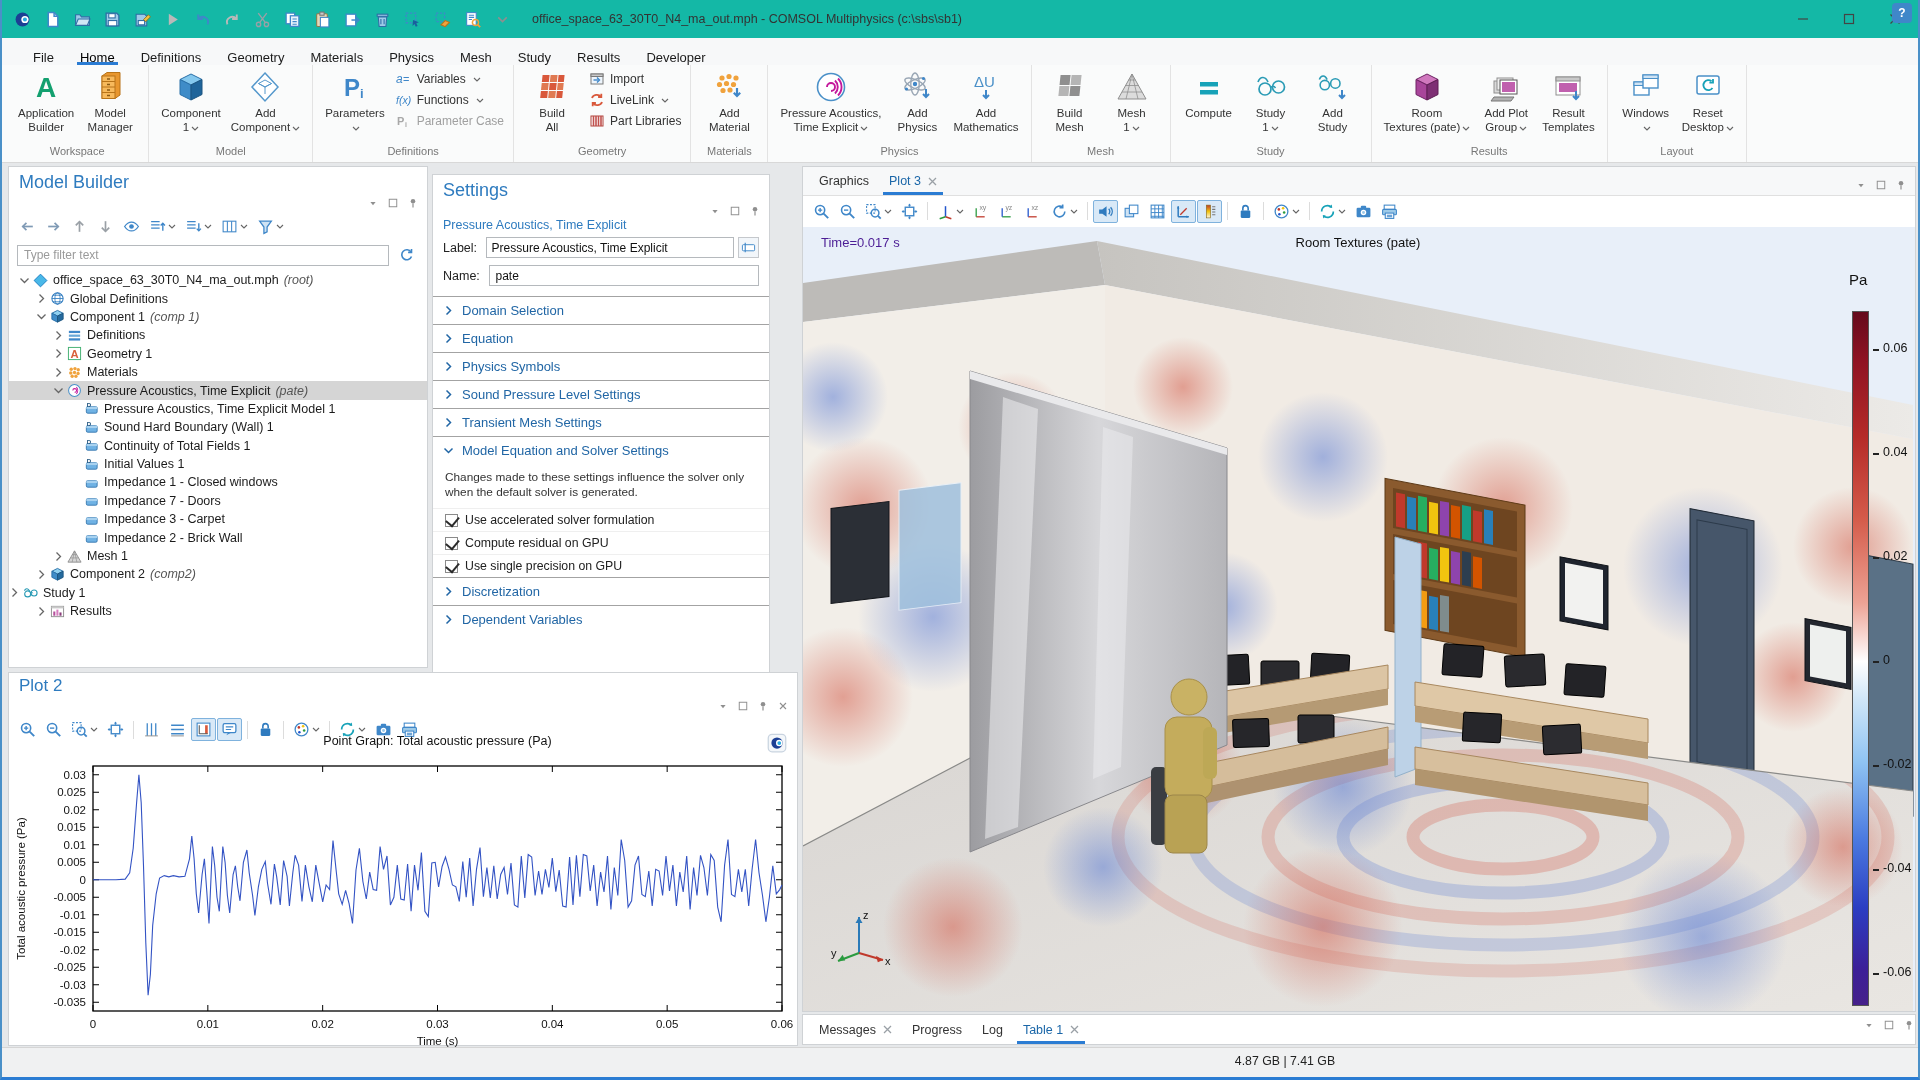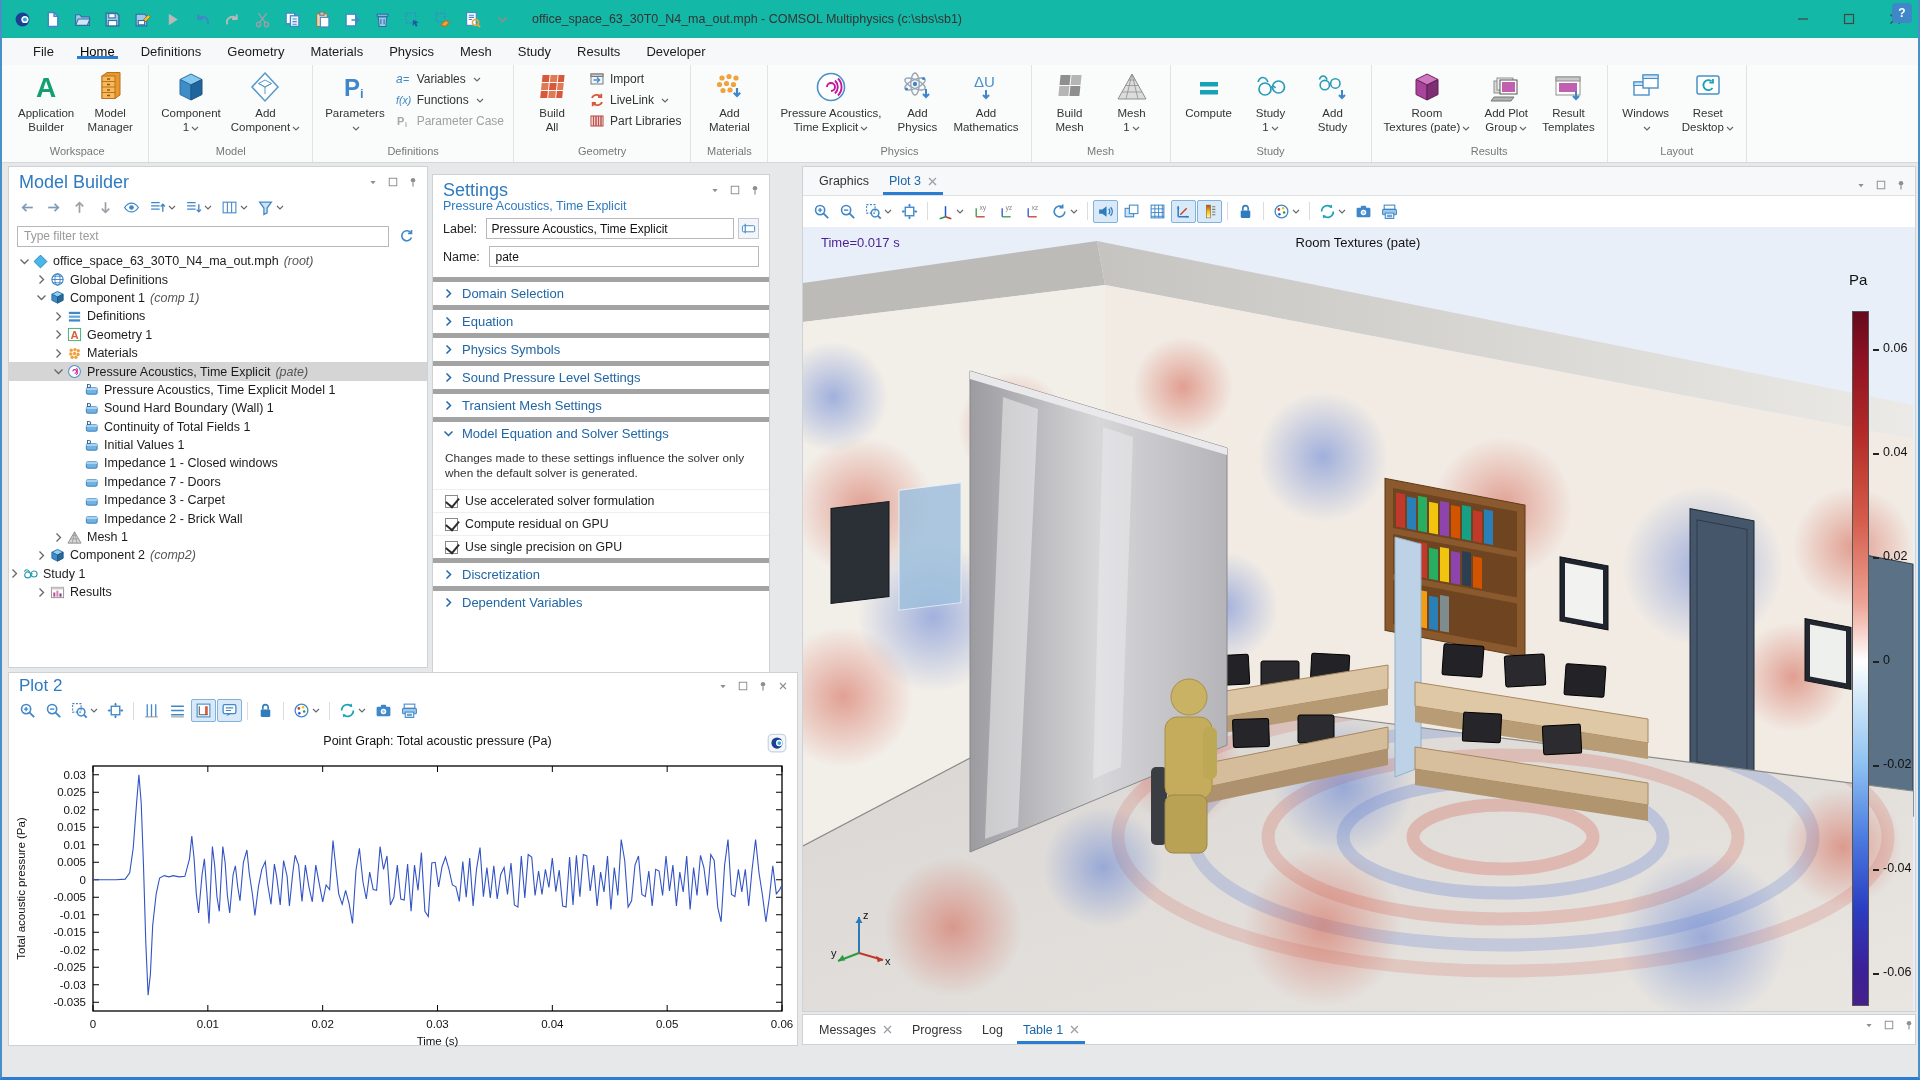--- a/index.html
+++ b/index.html
@@ -12,21 +12,21 @@
   .titlebar { position:absolute; left:0; top:0; right:0; height:38px; background:#14b8a6; display:flex; align-items:center; }
   #qa { display:flex; align-items:center; gap:9px; padding-left:10px; }
   #qa .qbtn { width:21px; height:21px; display:inline-flex; align-items:center; justify-content:center; }
   #qa .qbtn .ic { width:17px; height:17px; }
   .title { position:absolute; left:745px; transform:translateX(-50%); top:0; height:38px; line-height:38px; font-size:12.5px; color:#333; white-space:nowrap; }
   .wincontrols { position:absolute; right:0; top:0; height:38px; display:flex; }
   .wincontrols .wbtn { width:46px; height:38px; display:flex; align-items:center; justify-content:center; color:#444; }
   .wincontrols .wbtn svg { width:12px; height:12px; }
 
   
-  .menubar { position:absolute; left:0; top:38px; right:0; height:27px; background:#f7f8f9; display:flex; align-items:center; padding-left:18px; }
+  .menubar { position:absolute; left:0; top:38px; right:0; height:27px; background:#f7f8f9; display:flex; align-items:flex-end; padding-left:18px; }
   .menu-item { padding:0 13px; display:flex; align-items:center; font-size:13px; color:#1b1b1b; position:relative; }
   .menu-item.active { color:#000000; }
   .menu-item.active::after { content:""; position:absolute; left:10px; right:10px; bottom:0; height:3px; background:#2b7cd3; }
   .helpbtn { position:absolute; right:6px; top:3px; width:20px; height:20px; background:#3f87c9; color:#fff; border-radius:4px; text-align:center; line-height:20px; font-weight:bold; }
 
   
   .ribbon { position:absolute; left:0; top:65px; right:0; height:98px; background:#fafbfb; border-bottom:1px solid #d8d8d8; display:flex; padding-left:4px; }
   .rgroup { display:flex; flex-direction:column; border-right:1px solid #e3e3e3; padding:3px 7px 0; }
   .rrow { flex:1; display:flex; align-items:flex-start; }
   .rbig { min-width:62px; padding:1px 5px; text-align:center; font-size:11.5px; color:#333; line-height:13.5px; }
@@ -40,21 +40,21 @@
   .caret { display:inline-flex; width:8px; height:5px; margin-left:2px; }
   .caret svg { width:8px; height:5px; }
 
   
   .panel { position:absolute; background:#fff; border:1px solid #cfd2d5; }
   #mb-panel { left:6px; top:166px; width:420px; height:502px; }
   #settings-panel { left:430px; top:174px; width:338px; height:502px; }
   #plot2-panel { left:6px; top:672px; width:790px; height:374px; }
   #graphics-panel { left:800px; top:166px; width:1114px; height:846px; background:#fff; }
 
-  .phead { display:flex; align-items:flex-start; padding:5px 8px 0 10px; }
+  .phead { display:flex; align-items:flex-start; padding:5px 8px 0 10px;flex-direction:column; }
   .ptitle { font-size:18px; color:#2e7bbf; }
   .pcorner { margin-left:auto; display:flex; gap:8px; padding-top:4px; }
   .pcorner .ic { width:12px; height:12px; }
   .ptoolbar { display:flex; align-items:center; padding:3px 6px; gap:1px; }
   .tbtn { display:inline-flex; align-items:center; padding:2px 3px; border:1px solid transparent; border-radius:2px; }
   .tbtn .ic { width:17px; height:17px; }
   .tbtn.active { background:#d9e9f7; border-color:#7fb2dd; }
   .tsep { width:1px; height:18px; background:#dcdcdc; margin:0 4px; }
 
   
@@ -70,21 +70,21 @@
   .trow .note { color:#555; font-style:italic; margin-left:5px; }
 
   
   #settings-sub { padding:0 10px; font-size:12.5px; color:#2e7bbf; margin-top:-2px; }
   .sfield { display:flex; align-items:center; padding:5px 10px 2px; }
   .sfield label { width:48px; font-size:12.5px; color:#222; }
   .sfield input { width:278px; height:21px; border:1px solid #b5b9bd; padding:0 5px; font-size:12px; font-family:inherit; color:#111; }
   .sfield .fbtn { width:24px; height:21px; border:1px solid #c5c8cc; background:#f2f6fa; margin-left:4px; display:flex; align-items:center; justify-content:center; }
   .sfield .fbtn .ic { width:15px; height:15px; }
   #settings-secs { margin-top:8px; }
-  .sechead { display:flex; align-items:center; height:28px; border-top:5px solid #a3a3a3; padding:0 10px; }
+  .sechead { display:flex; align-items:center; height:28px; border-top:1px solid #a3a3a3; padding:0 10px; }
   .sechead .chev { width:11px; height:11px; margin-right:8px; display:inline-flex; }
   .sechead .slabel { color:#2166a5; font-size:13px; }
   .snote { padding:6px 12px 8px; font-size:11.8px; color:#333; line-height:15px; }
   .cbrow { display:flex; align-items:center; height:23px; padding:0 12px; border-top:1px solid #efefef; font-size:12.3px; }
   .cbx { width:13px; height:13px; border:1px solid #8a8a8a; background:#fff; margin-right:7px; position:relative; flex:none; }
   .cbx::after { content:""; position:absolute; left:2px; top:-1px; width:7px; height:10px; border:solid #2b2b2b; border-width:0 2px 2px 0; transform:rotate(40deg); }
 
   
   #plot2-chart { position:absolute; left:0; top:56px; width:790px; height:318px; }
   #plot2-chart .tick { font-size:11.5px; fill:#111; font-family:"Liberation Sans",sans-serif; }
@@ -1995,13 +1995,16 @@
           </span></span>
         <span><span class="ic" style="width:12px;height:12px">
             <svg viewBox="0 0 16 16">
               <circle cx="8" cy="5.5" r="3" fill="#8f8f8f"></circle>
               <path d="M8 8.5V14" stroke="#8f8f8f" stroke-width="1.6"></path>
             </svg>
           </span></span>
       </span>
     </div>
 
+  <div id="statusbar">
+    <span>4.87 GB | 7.41 GB</span>
+  </div>
 </div>
 
 </body></html>

